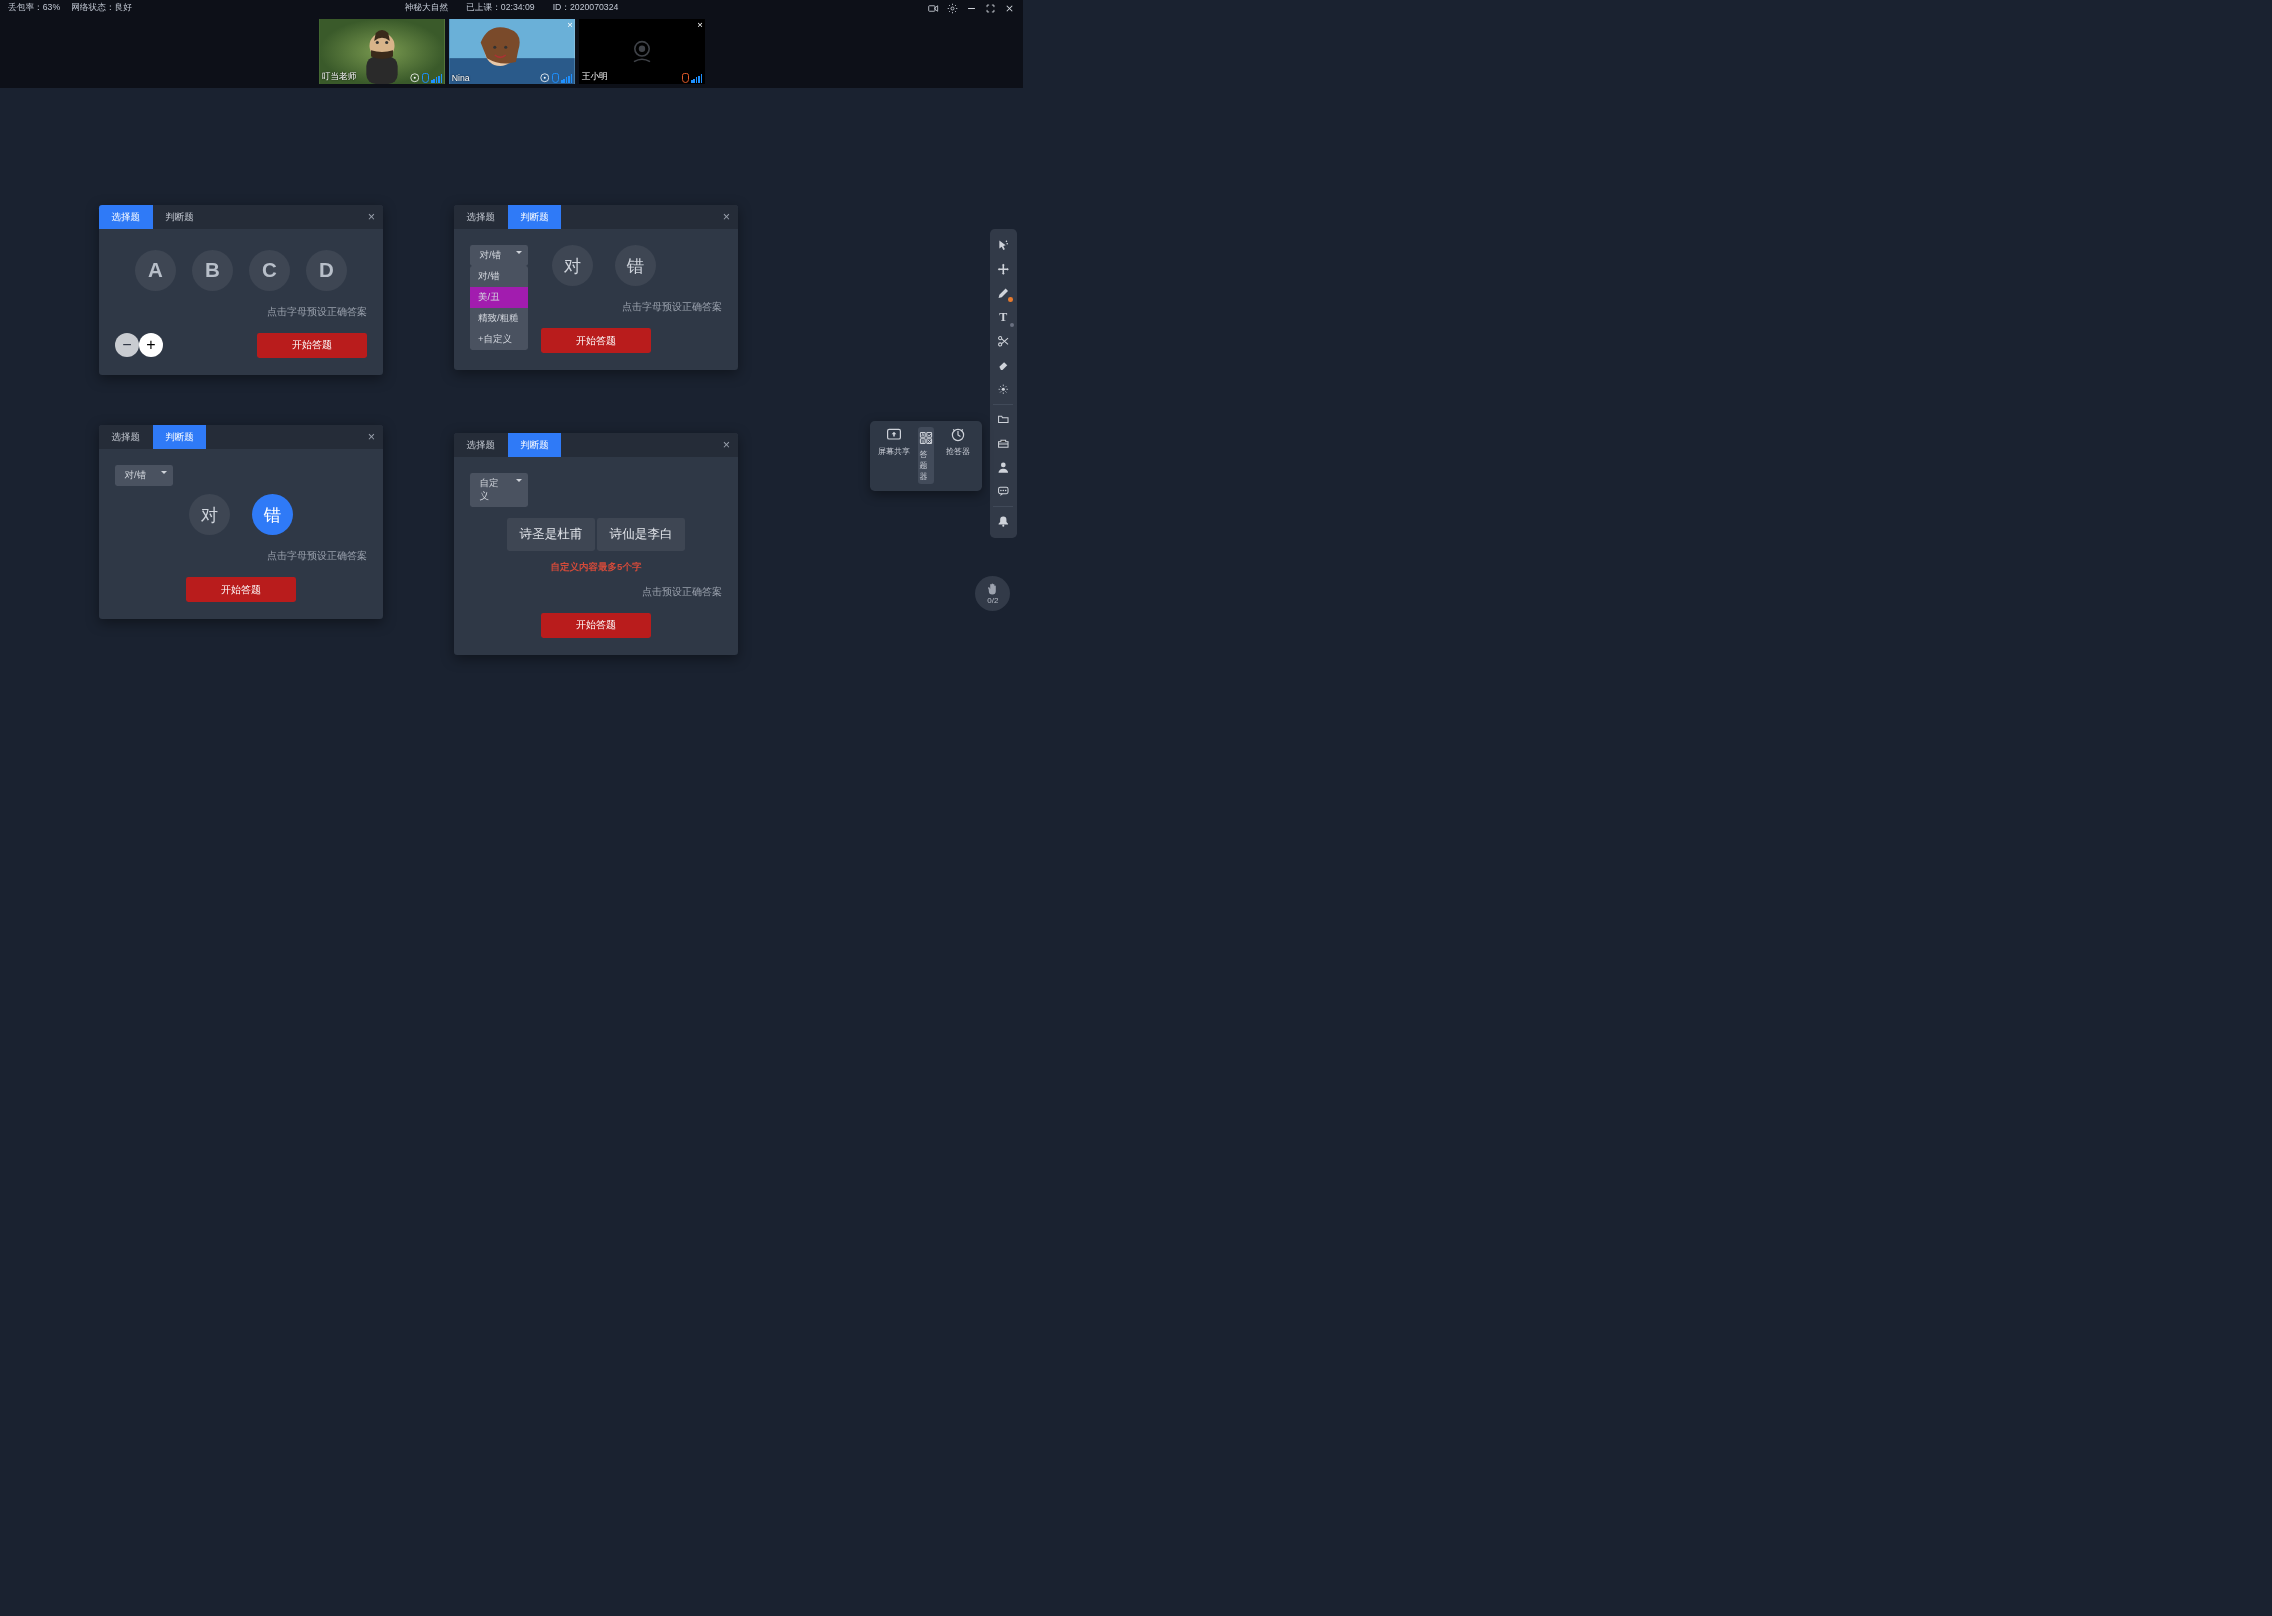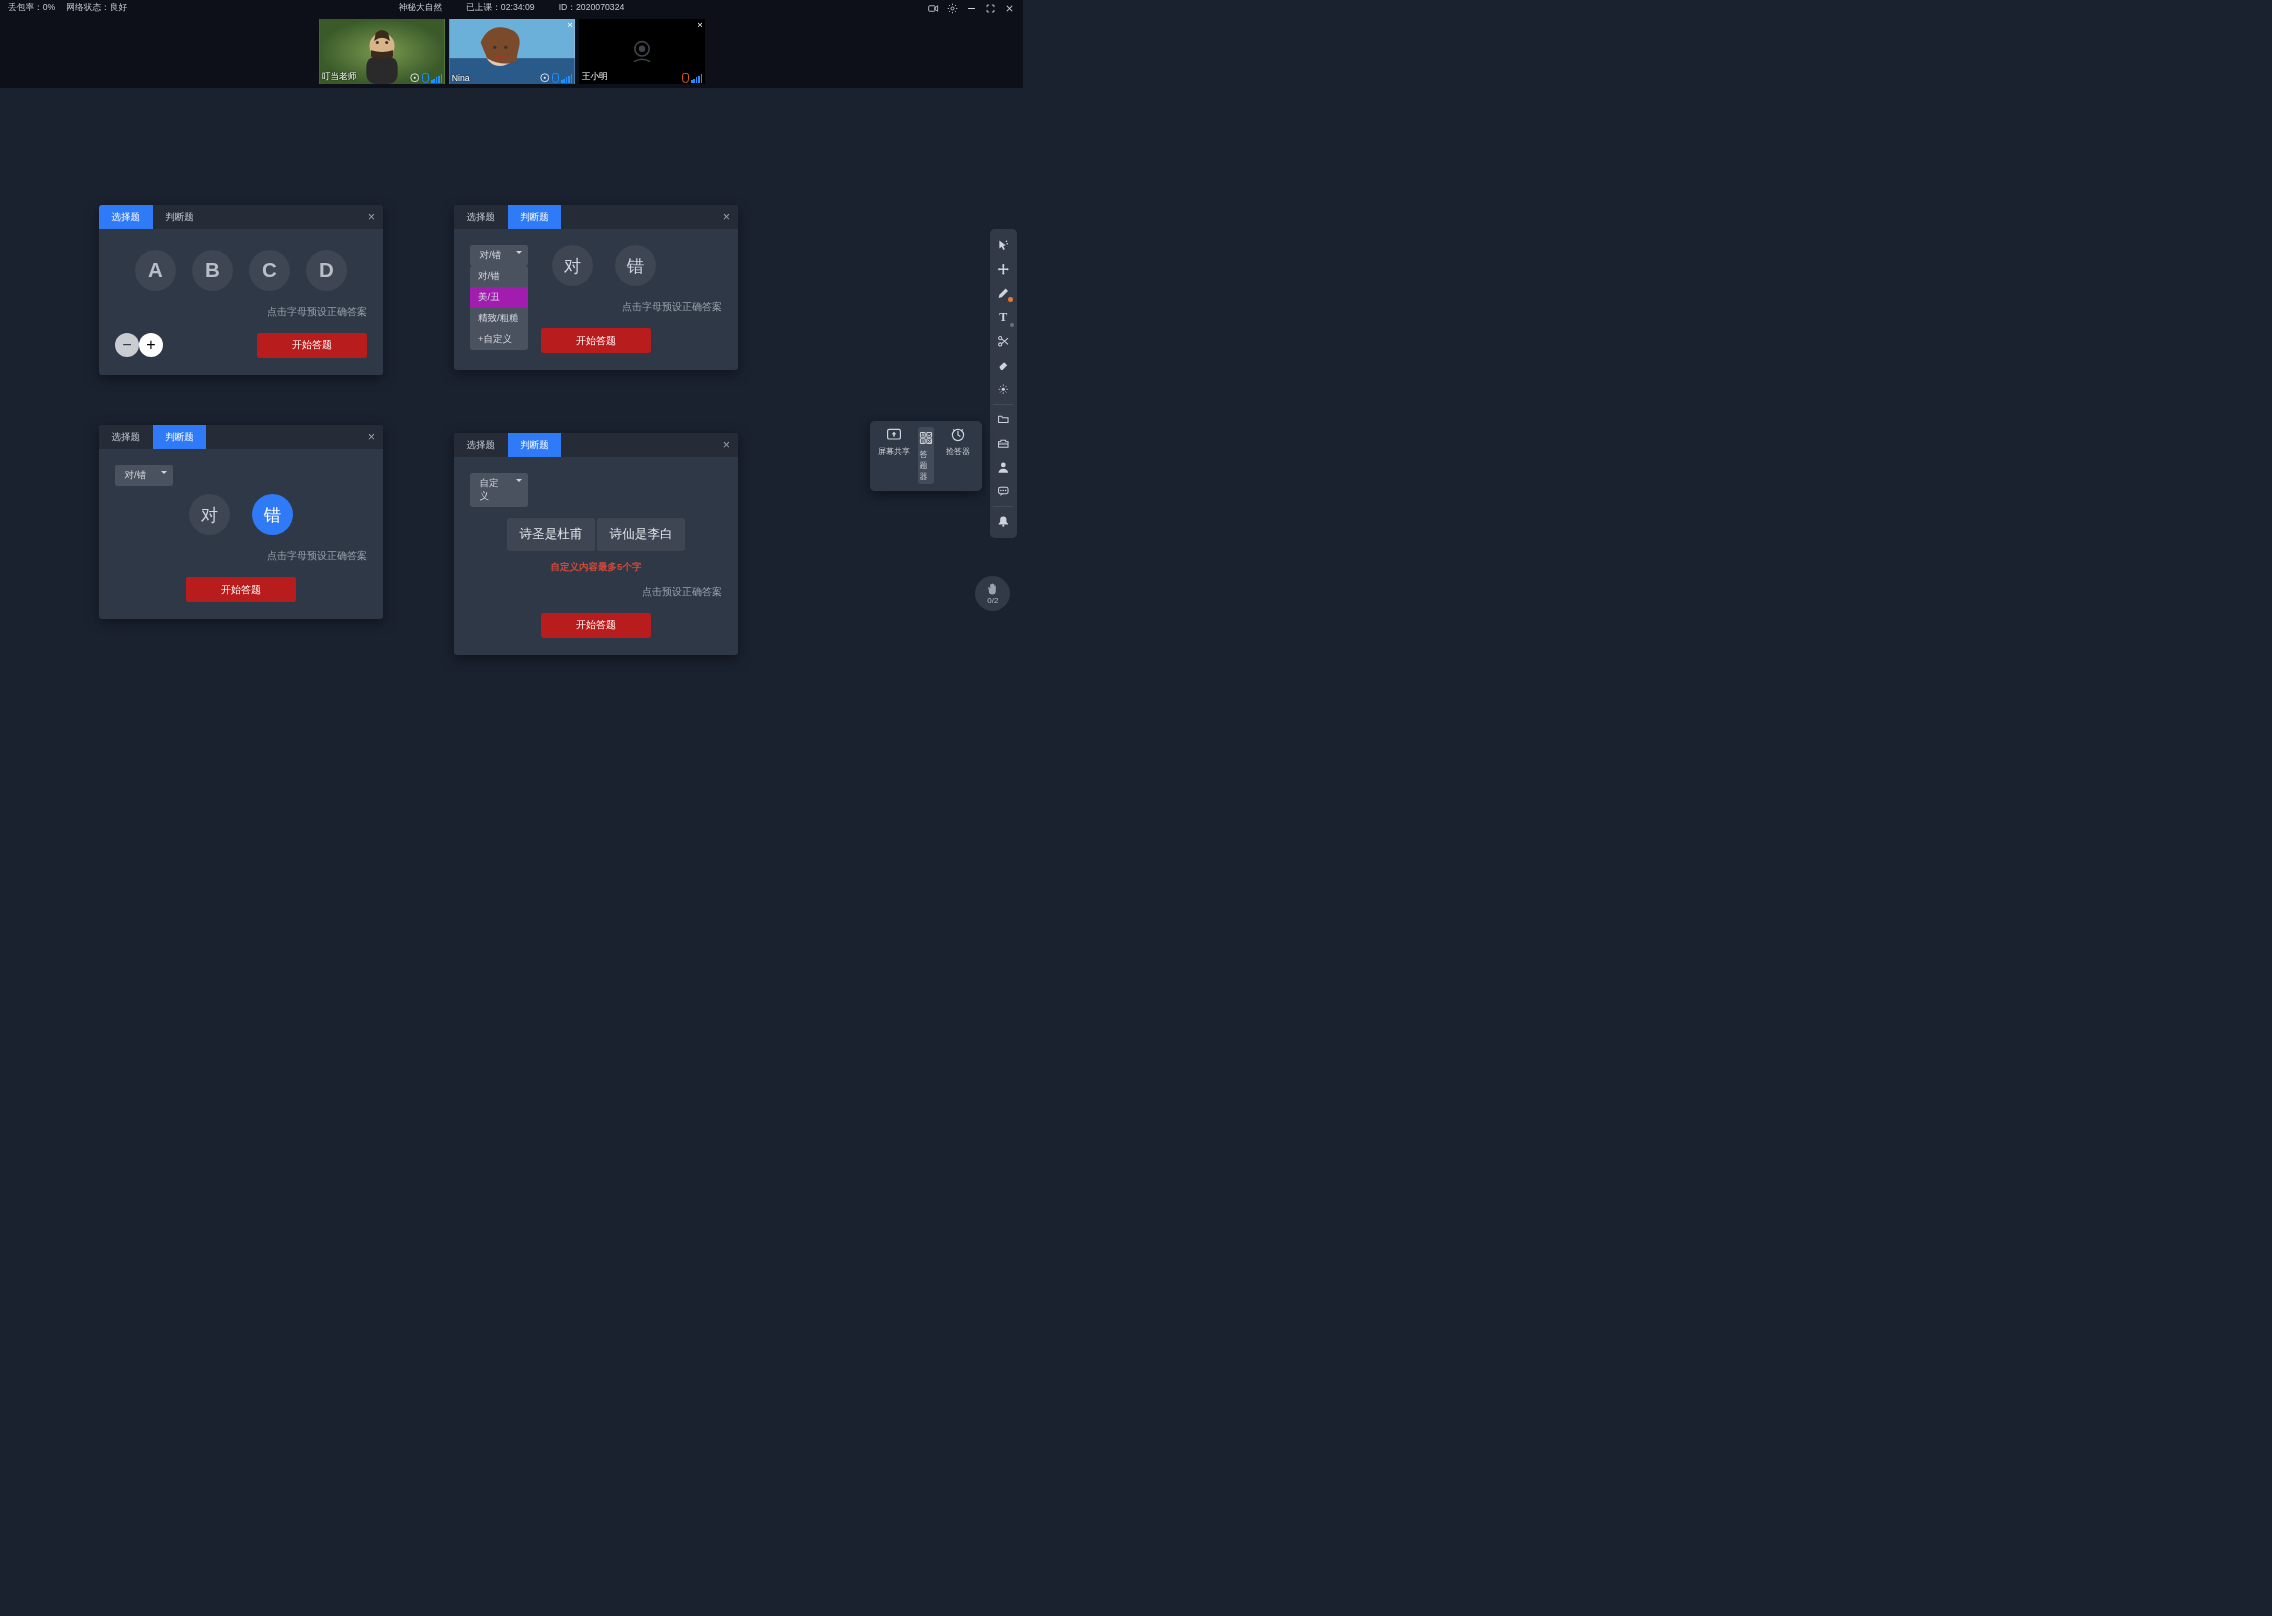--- a/index.html
+++ b/index.html
@@ -1,21 +1,21 @@
 <!DOCTYPE html>
 <html style="font-size:12.6px"><head>
 <meta charset="utf-8">
 <style>
   * { margin:0; padding:0; box-sizing:border-box; font-family:"Microsoft YaHei","PingFang SC",sans-serif; }
   body { background:#1a2230; width:1023px; height:729px; overflow:hidden; color:#c3c9d4; position:relative; }
 
   
   .topbar { height:16px; background:#0d1018; display:flex; align-items:center; font-size:8.7px; padding:0 8px; position:relative; }
   .topbar .left { display:flex; gap:11px; }
-  .topbar .center { position:absolute; left:50%; transform:translateX(-50%); display:flex; gap:24px; }
+  .topbar .center { position:absolute; left:50%; transform:translateX(-50%); display:flex; gap:18px; }
   .topbar .right { margin-left:auto; display:flex; gap:8px; align-items:center; }
   .titleicon { width:11px; height:11px; display:inline-block; }
 
   
   .videos { background:#0d1018; height:72px; display:flex; justify-content:center; gap:4px; padding:3.2px 0 3.2px; }
   .vidtile { width:126px; height:65px; position:relative; background:#000; overflow:hidden; }
   .vidtile .pic { width:100%; height:100%; object-fit:cover; display:block; }
   .vidtile .name { position:absolute; left:3.2px; bottom:1.6px; font-size:8.7px; color:#fff; text-shadow:0 0 1.6px #000; }
   .vidtile .close { position:absolute; right:1.6px; top:0; font-size:9.5px; color:#fff; cursor:pointer; }
   .vidtile .icons { position:absolute; right:2.4px; bottom:1.6px; display:flex; gap:2.4px; align-items:flex-end; }
@@ -80,21 +80,21 @@
   
   .hand{position:absolute;right:12.6px;bottom:118px;width:35px;height:35px;border-radius:50%;background:#323a48;display:flex;flex-direction:column;align-items:center;justify-content:center;color:#b7bcc7;font-size:8px;cursor:pointer;}
 
   svg{display:block}
 </style>
 </head>
 <body>
 
 <div class="topbar">
   <div class="left">
-    <span>丢包率：0%</span>
+    <span>丢包率：63%</span>
     <span>网络状态：良好</span>
   </div>
   <div class="center">
     <span>神秘大自然</span>
     <span><span>已上课：</span><span>02:34:09</span></span>
     <span><span>ID：</span><span>2020070324</span></span>
   </div>
   <div class="right">
     <span class="titleicon">
         <svg viewBox="0 0 16 16">

